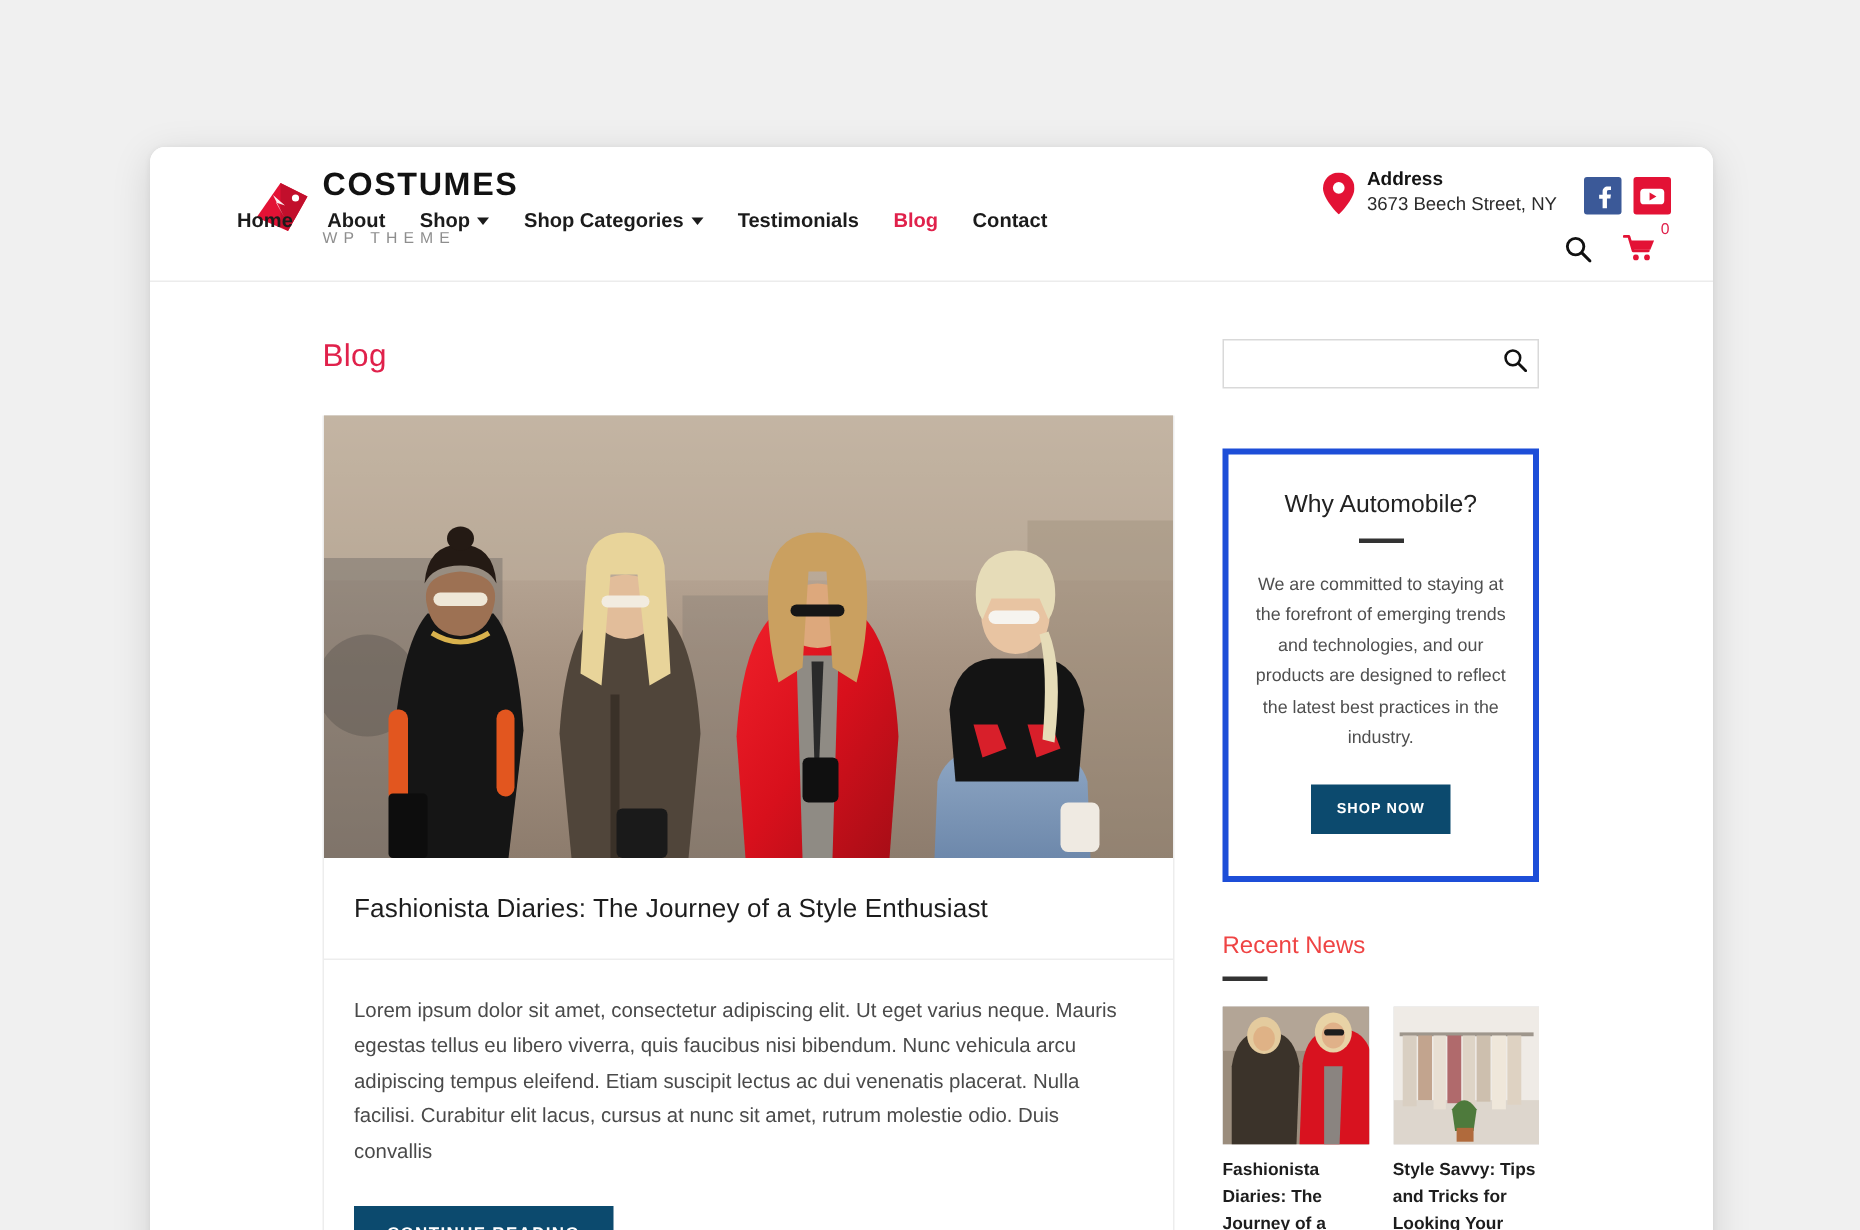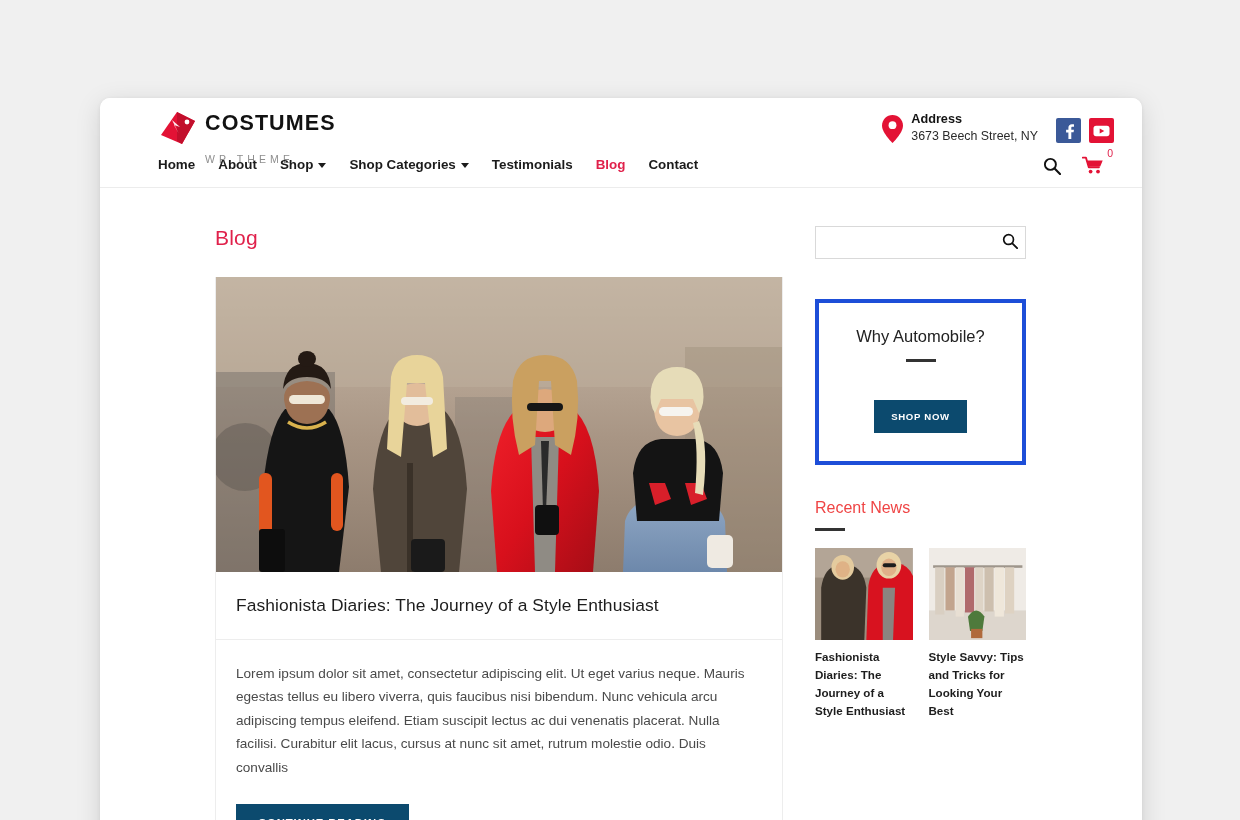--- a/index.html
+++ b/index.html
@@ -22,36 +22,36 @@
   }
 
   
   .site-header {
     position: relative;
     height: 90px;
     border-bottom: 1px solid #ececec;
     background: #fff;
   }
   .brand {
-    position: absolute; left: 58px; top: 13px;
-    display: flex; gap: 9px;
+    position: absolute; left: 68px; top: 13px;
+    display: flex; align-items: center; gap: 9px;
   }
   .brand-mark { width: 38px; height: 34px; flex: none; }
   .brand-text { line-height: 1; padding-top: 2px; }
   .brand-title {
     font-size: 21.5px; font-weight: bold; letter-spacing: 1.1px;
     color: #121212;
   }
   .brand-sub {
     font-size: 10.5px; letter-spacing: 4.1px; color: #8e8e8e;
     margin-top: 19px;
   }
 
   .main-nav {
-    position: absolute; left: 58px; top: 59px;
+    position: absolute; left: 58px; top: 41px;
     display: flex; align-items: center; gap: 23px;
   }
   .nav-item {
     font-size: 13.4px; color: #1b1b1b; font-weight: bold;
     display: flex; align-items: center; gap: 5px; cursor: pointer;
     white-space: nowrap;
   }
   .nav-item.active { color: #e0214b; }
   .caret {
     width: 0; height: 0;
@@ -359,20 +359,21 @@
           <svg width="16" height="16" viewBox="0 0 18 18">
             <circle cx="7.4" cy="7.4" r="5.5" fill="none" stroke="#111" stroke-width="1.9"></circle>
             <line x1="11.6" y1="11.6" x2="17" y2="17" stroke="#111" stroke-width="2.1" stroke-linecap="round"></line>
           </svg>
         </span>
       </div>
 
       <div class="widget-box">
         <div class="widget-title">Why Automobile?</div>
         <div class="widget-rule"></div>
+        <div class="widget-text">We are committed to staying at the forefront of emerging trends and technologies, and our products are designed to reflect the latest best practices in the industry.</div>
         <button class="btn-primary">SHOP NOW</button>
       </div>
 
       <div>
         <div class="news-title">Recent News</div>
         <div class="news-rule"></div>
 
         <div class="news-grid">
 
           <div class="news-item">

